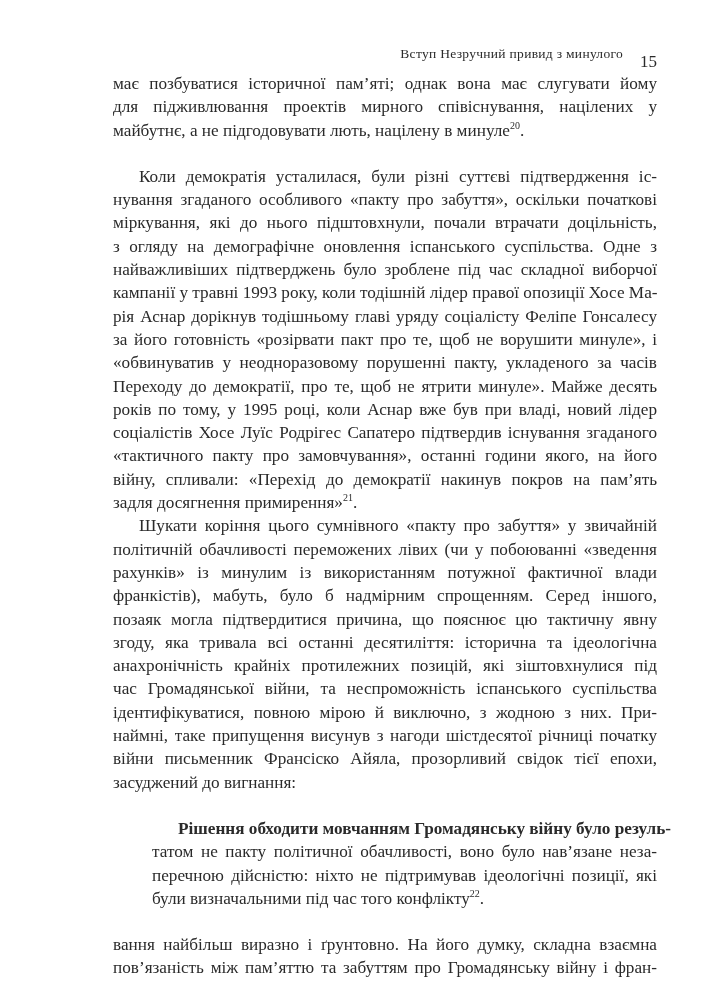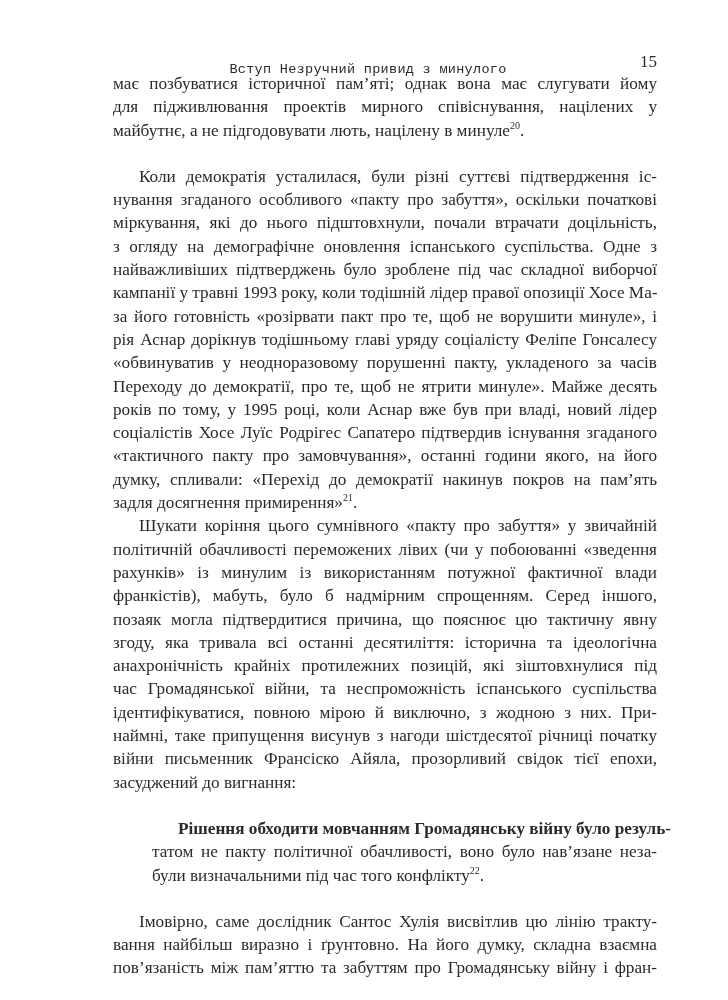--- a/index.html
+++ b/index.html
@@ -5,22 +5,22 @@
   html, body { margin: 0; padding: 0; }
   body {
     width: 728px; height: 1000px; background: #ffffff; overflow: hidden;
     font-family: "Liberation Serif", "DejaVu Serif", serif; color: #2a2a2a;
     position: relative;
   }
   .header {
     position: absolute; top: 44px; left: 113px; width: 544px; height: 20px;
   }
   .header .title {
-    position: absolute; left: 0; width: 510px; text-align: center;
-    font-size: 13.5px; letter-spacing: 0.3px; top: 18px; font-family: Liberation Mono, monospace;
+    position: absolute; left: 0; width: 510px; text-align: right;
+    font-size: 13.5px; letter-spacing: 0.3px; top: 2px;
   }
   .header .pageno {
     position: absolute; right: 0; top: 8px; font-size: 17px;
   }
   .body {
     position: absolute; top: 72px; left: 113px; width: 544px;
     font-size: 17.2px; line-height: 23.3px; text-align: justify;
   }
   .line { display: block; white-space: nowrap; text-align-last: justify; text-align: justify; }
   .line.last { text-align-last: left; }
@@ -49,28 +49,28 @@
 
   <div class="gap"></div>
 
   <div class="para">
     <span class="line indent">Коли демократія усталилася, були різні суттєві підтвердження іс-</span>
     <span class="line">нування згаданого особливого «пакту про забуття», оскільки початкові</span>
     <span class="line">міркування, які до нього підштовхнули, почали втрачати доцільність,</span>
     <span class="line">з огляду на демографічне оновлення іспанського суспільства. Одне з</span>
     <span class="line">найважливіших підтверджень було зроблене під час складної виборчої</span>
     <span class="line">кампанії у травні 1993 року, коли тодішній лідер правої опозиції Хосе Ма-</span>
+    <span class="line">рія Аснар дорікнув тодішньому главі уряду соціалісту Феліпе Гонсалесу</span>
     <span class="line">за його готовність «розірвати пакт про те, щоб не ворушити минуле», і</span>
-    <span class="line">рія Аснар дорікнув тодішньому главі уряду соціалісту Феліпе Гонсалесу</span>
     <span class="line">«обвинуватив у неодноразовому порушенні пакту, укладеного за часів</span>
     <span class="line">Переходу до демократії, про те, щоб не ятрити минуле». Майже десять</span>
     <span class="line">років по тому, у 1995 році, коли Аснар вже був при владі, новий лідер</span>
     <span class="line">соціалістів Хосе Луїс Родрігес Сапатеро підтвердив існування згаданого</span>
     <span class="line">«тактичного пакту про замовчування», останні години якого, на його</span>
-    <span class="line">думку, спливали: «Перехід до демократії накинув покров на пам’ять</span>
+    <span class="line">війну, спливали: «Перехід до демократії накинув покров на пам’ять</span>
     <span class="line last"><span>задля досягнення примирення»</span><sup>21</sup><span>.</span></span>
   </div>
 
   <div class="para">
     <span class="line indent">Шукати коріння цього сумнівного «пакту про забуття» у звичайній</span>
     <span class="line">політичній обачливості переможених лівих (чи у побоюванні «зведення</span>
     <span class="line">рахунків» із минулим із використанням потужної фактичної влади</span>
     <span class="line">франкістів), мабуть, було б надмірним спрощенням. Серед іншого,</span>
     <span class="line">позаяк могла підтвердитися причина, що пояснює цю тактичну явну</span>
     <span class="line">згоду, яка тривала всі останні десятиліття: історична та ідеологічна</span>
@@ -80,25 +80,25 @@
     <span class="line">наймні, таке припущення висунув з нагоди шістдесятої річниці початку</span>
     <span class="line">війни письменник Франсіско Айяла, прозорливий свідок тієї епохи,</span>
     <span class="line last">засуджений до вигнання:</span>
   </div>
 
   <div class="gap"></div>
 
   <div class="para quote">
     <span class="line indent">Рішення обходити мовчанням Громадянську війну було резуль-</span>
     <span class="line">татом не пакту політичної обачливості, воно було нав’язане неза-</span>
+    <span class="line">перечною дійсністю: ніхто не підтримував ідеологічні позиції, які</span>
     <span class="line last"><span>були визначальними під час того конфлікту</span><sup>22</sup><span>.</span></span>
   </div>
 
   <div class="gap"></div>
 
   <div class="para">
-    <span class="line indent">Імовірно, саме дослідник Сантос Хулія висвітлив цю лінію тракту-</span>
     <span class="line">вання найбільш виразно і ґрунтовно. На його думку, складна взаємна</span>
     <span class="line">пов’язаність між пам’яттю та забуттям про Громадянську війну і фран-</span>
 
   </div>
 
 </div>
 
 </body></html>

